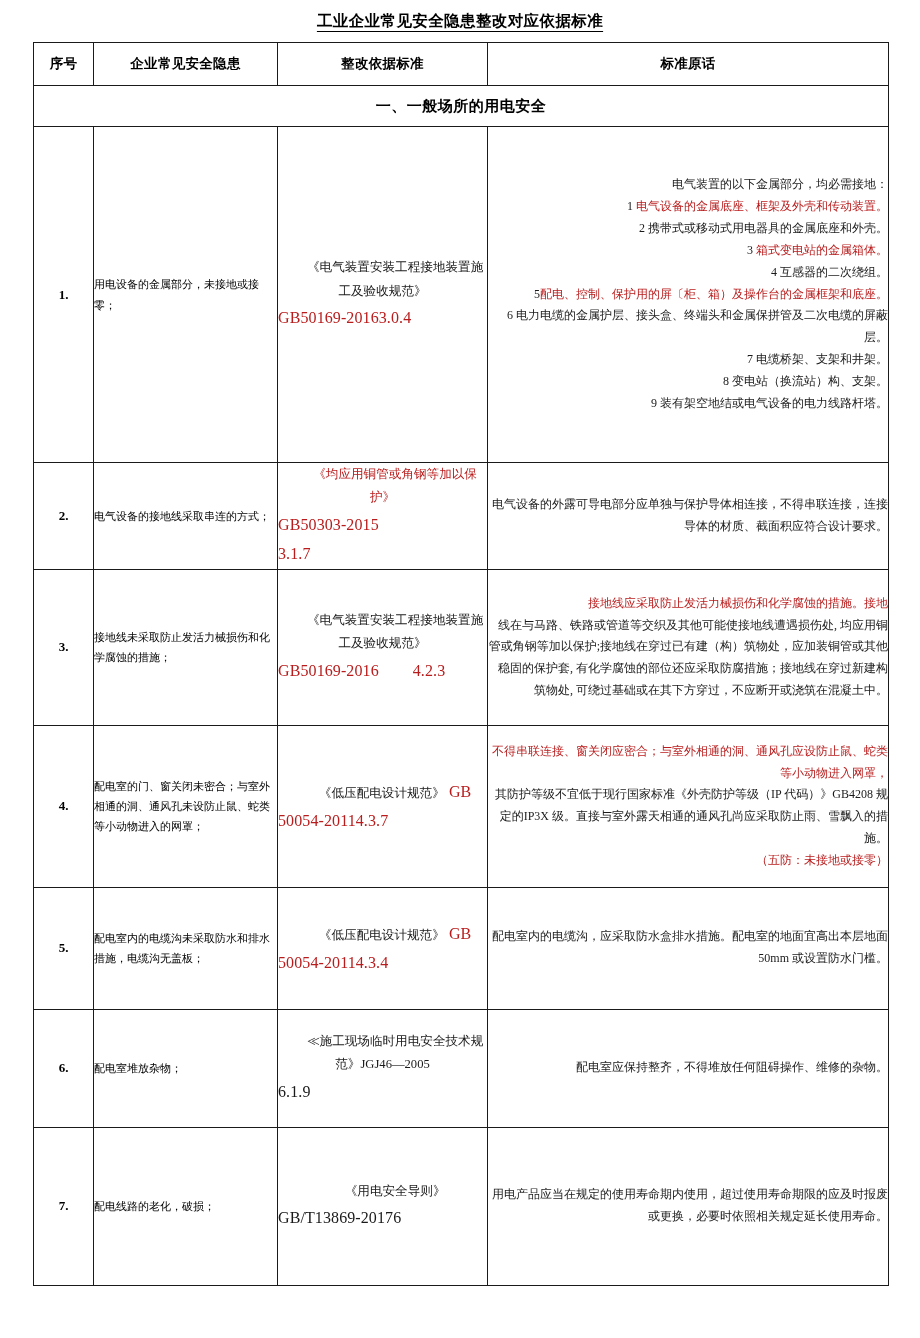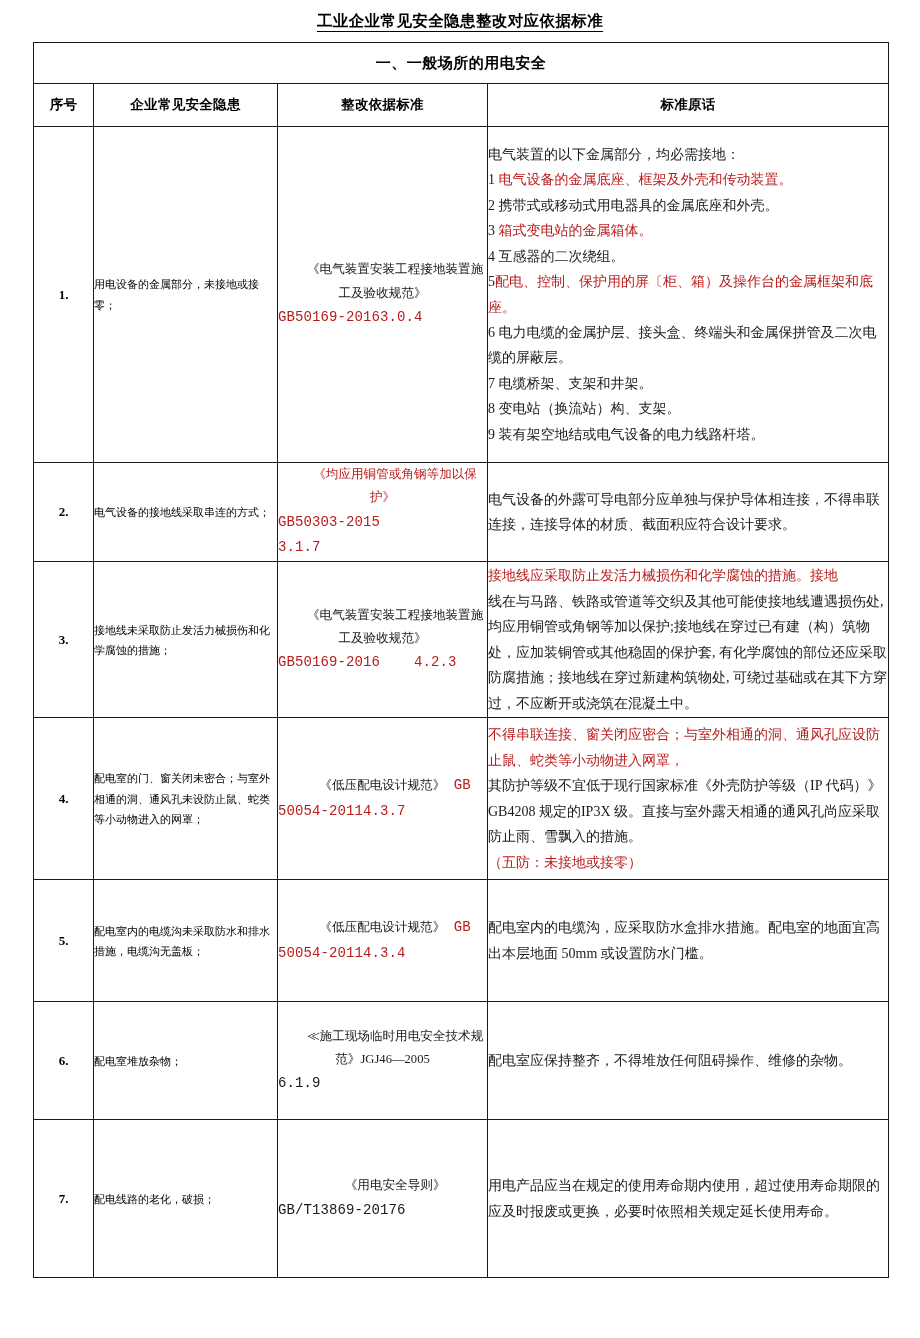--- a/index.html
+++ b/index.html
@@ -103,63 +103,63 @@
   td.c-standard.ctr {
     text-align: center;
     margin-top: 12px;
   }
   td.c-standard.ctr .flat {
     text-align: left;
   }
 
   td.c-text {
     padding: 6px 7px 6px 8px;
-    font-size: 14px;
+    font-size: 12px;
     line-height: 1.82;
-    text-align: left;
+    text-align: right;
     margin-top: 44px;
   }
   td.c-text .ln {
     display: block;
   }
 
   .red { color: #b91c1c; }
   .blk { color: #1a1a1a; }
 
-  .sans { font-family: Liberation Mono, monospace; font-size: 14px; letter-spacing: 0.1px; }
+  .sans { font-family: Liberation Serif, serif; font-size: 16px; letter-spacing: 0.1px; }
 
   .gap { display: inline-block; width: 34px; }
 </style>
 </head>
 <body>
 
 <div class="page">
 
   <div class="doc-title">工业企业常见安全隐患整改对应依据标准</div>
 
   <table class="main">
     <colgroup>
       <col style="width:60px">
       <col style="width:184px">
       <col style="width:210px">
       <col style="width:401px">
     </colgroup>
     <tbody>
 
       <tr>
-        <td class="section-head" colspan="4">
-          <span>一、一般场所的用电安全</span>
-        </td>
-      </tr>
-
-      <tr>
         <td class="col-head">序号</td>
         <td class="col-head">企业常见安全隐患</td>
         <td class="col-head">整改依据标准</td>
         <td class="col-head">标准原话</td>
+      </tr>
+
+      <tr>
+        <td class="section-head" colspan="4">
+          <span>一、一般场所的用电安全</span>
+        </td>
       </tr>
 
       <tr style="height:336px">
         <td class="c-no">1.</td>
         <td class="c-hazard">用电设备的金属部分，未接地或接零；</td>
         <td class="c-standard ctr">
           <span class="indent blk">《电气装置安装工程接地装置施工及验收规范》</span>
           <span class="flat red sans">GB50169-20163.0.4</span>
         </td>
         <td class="c-text">

